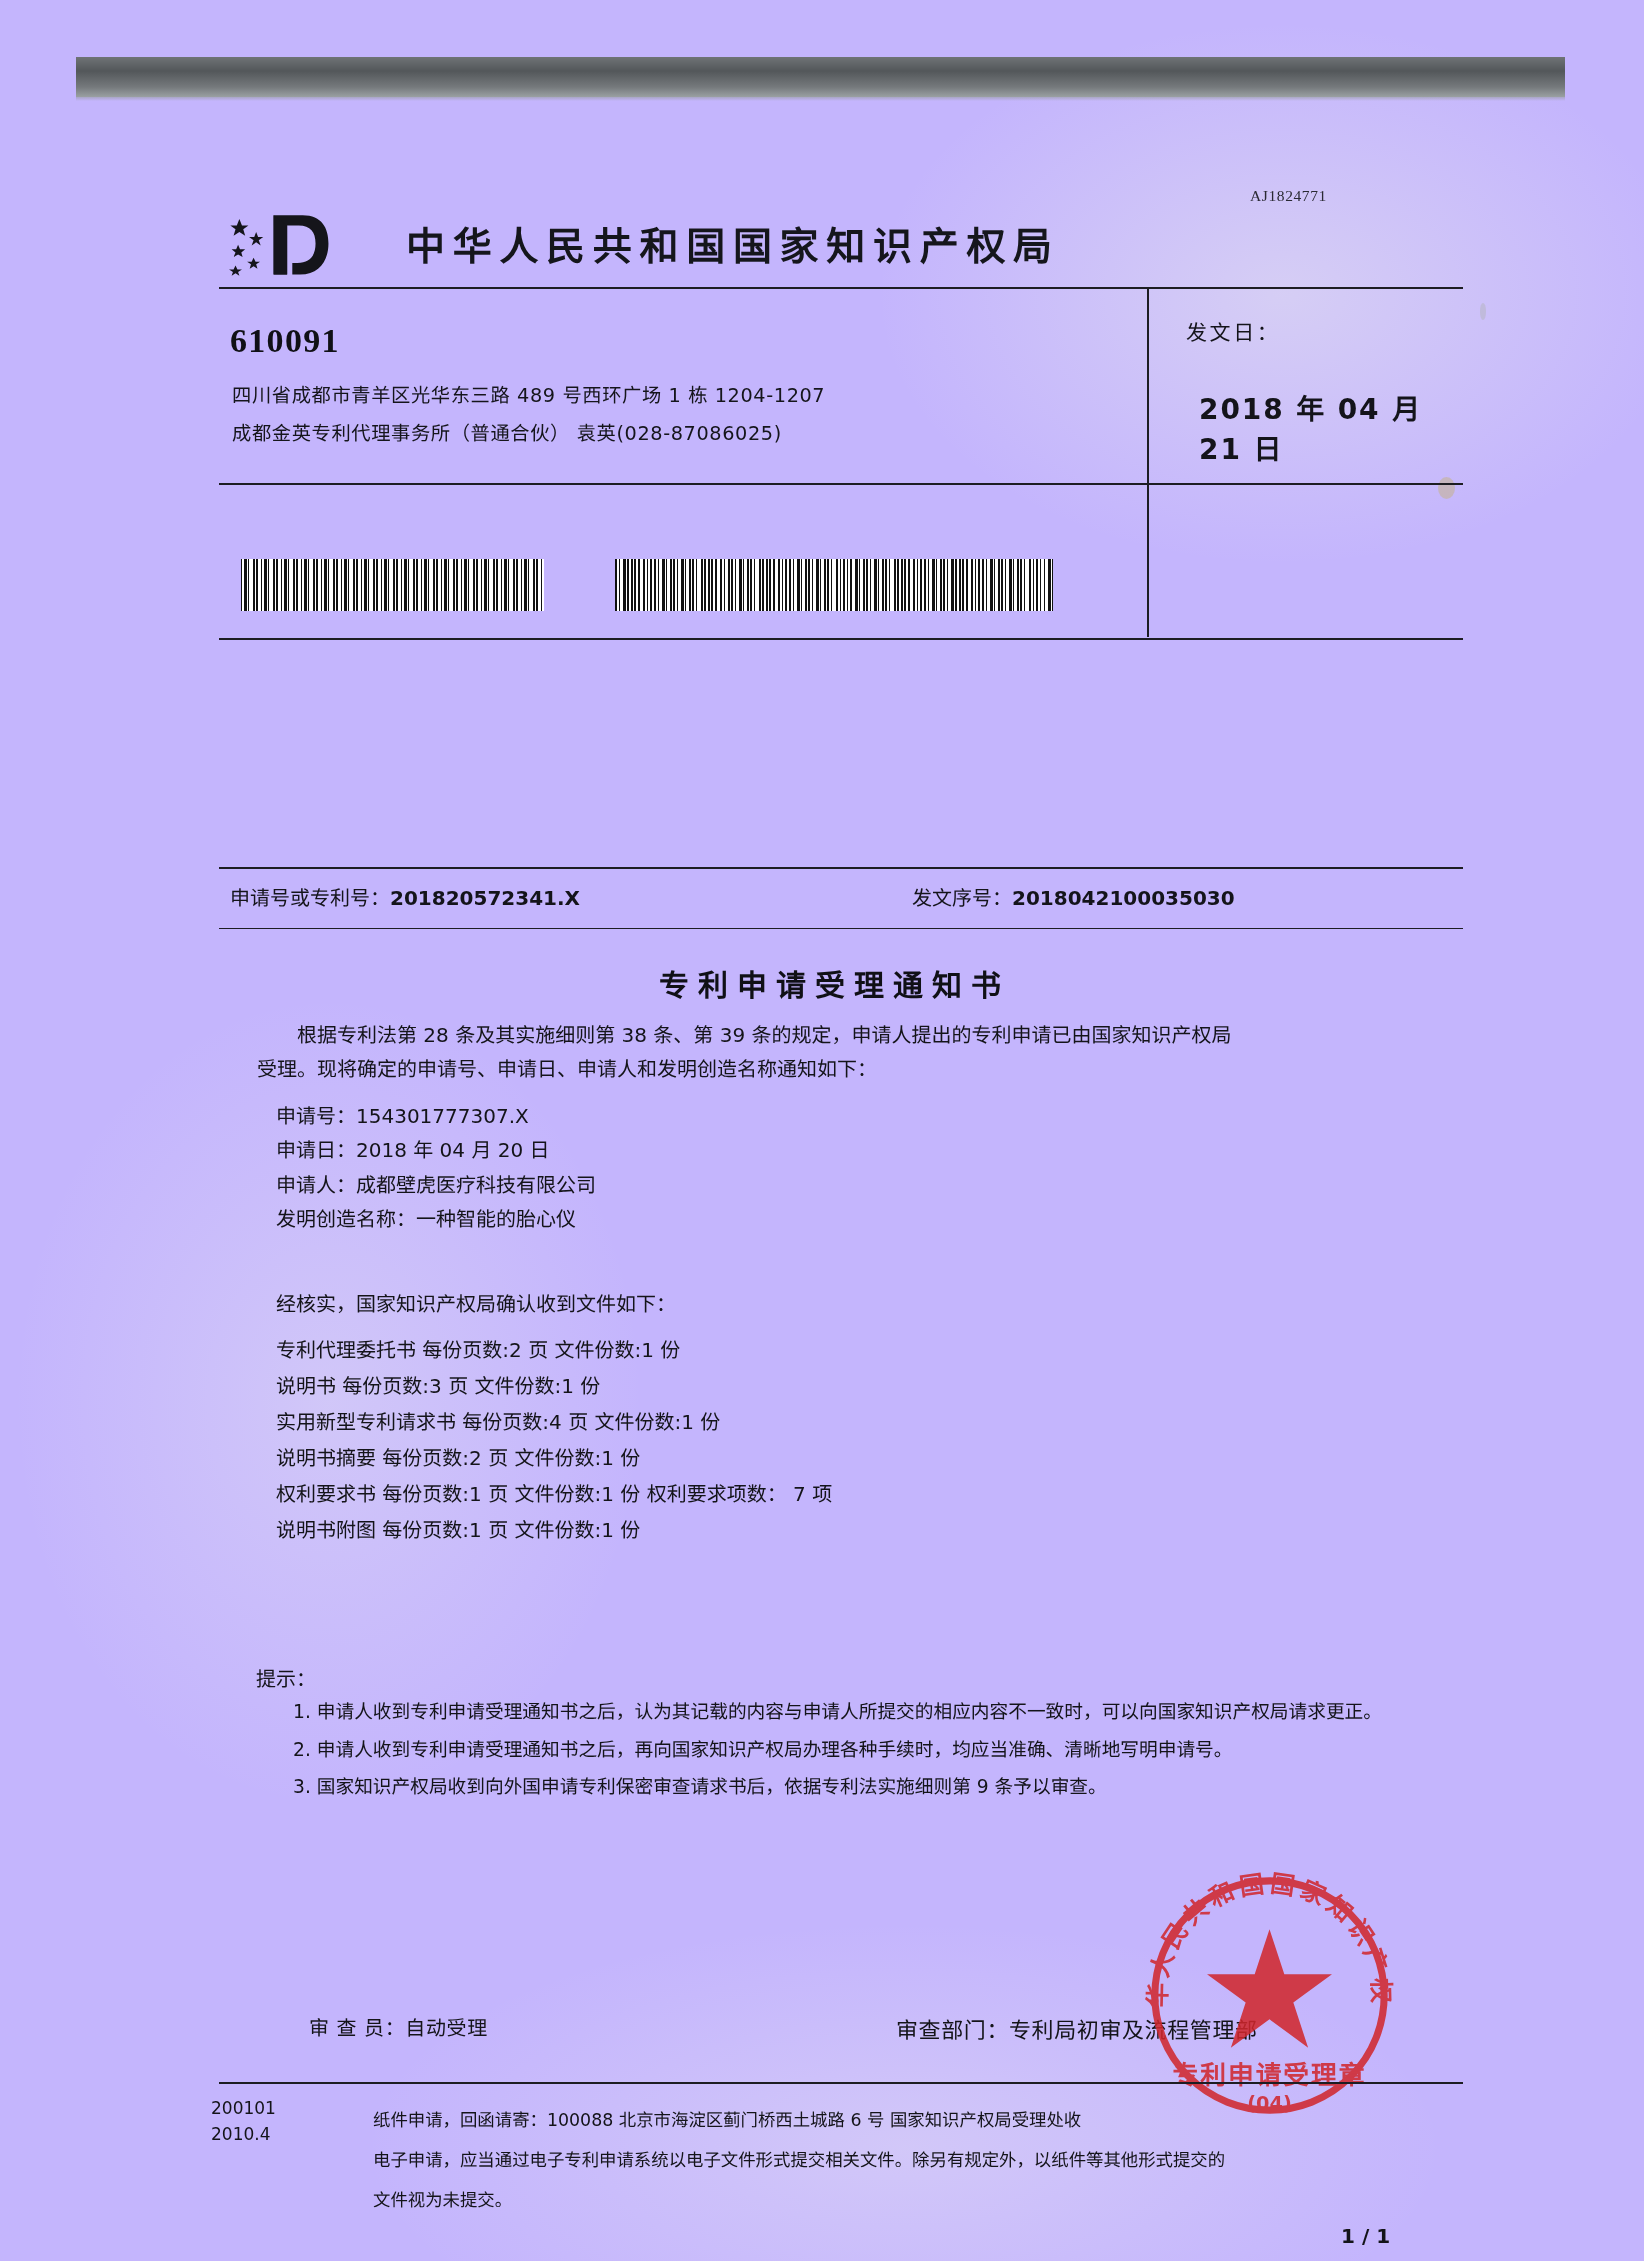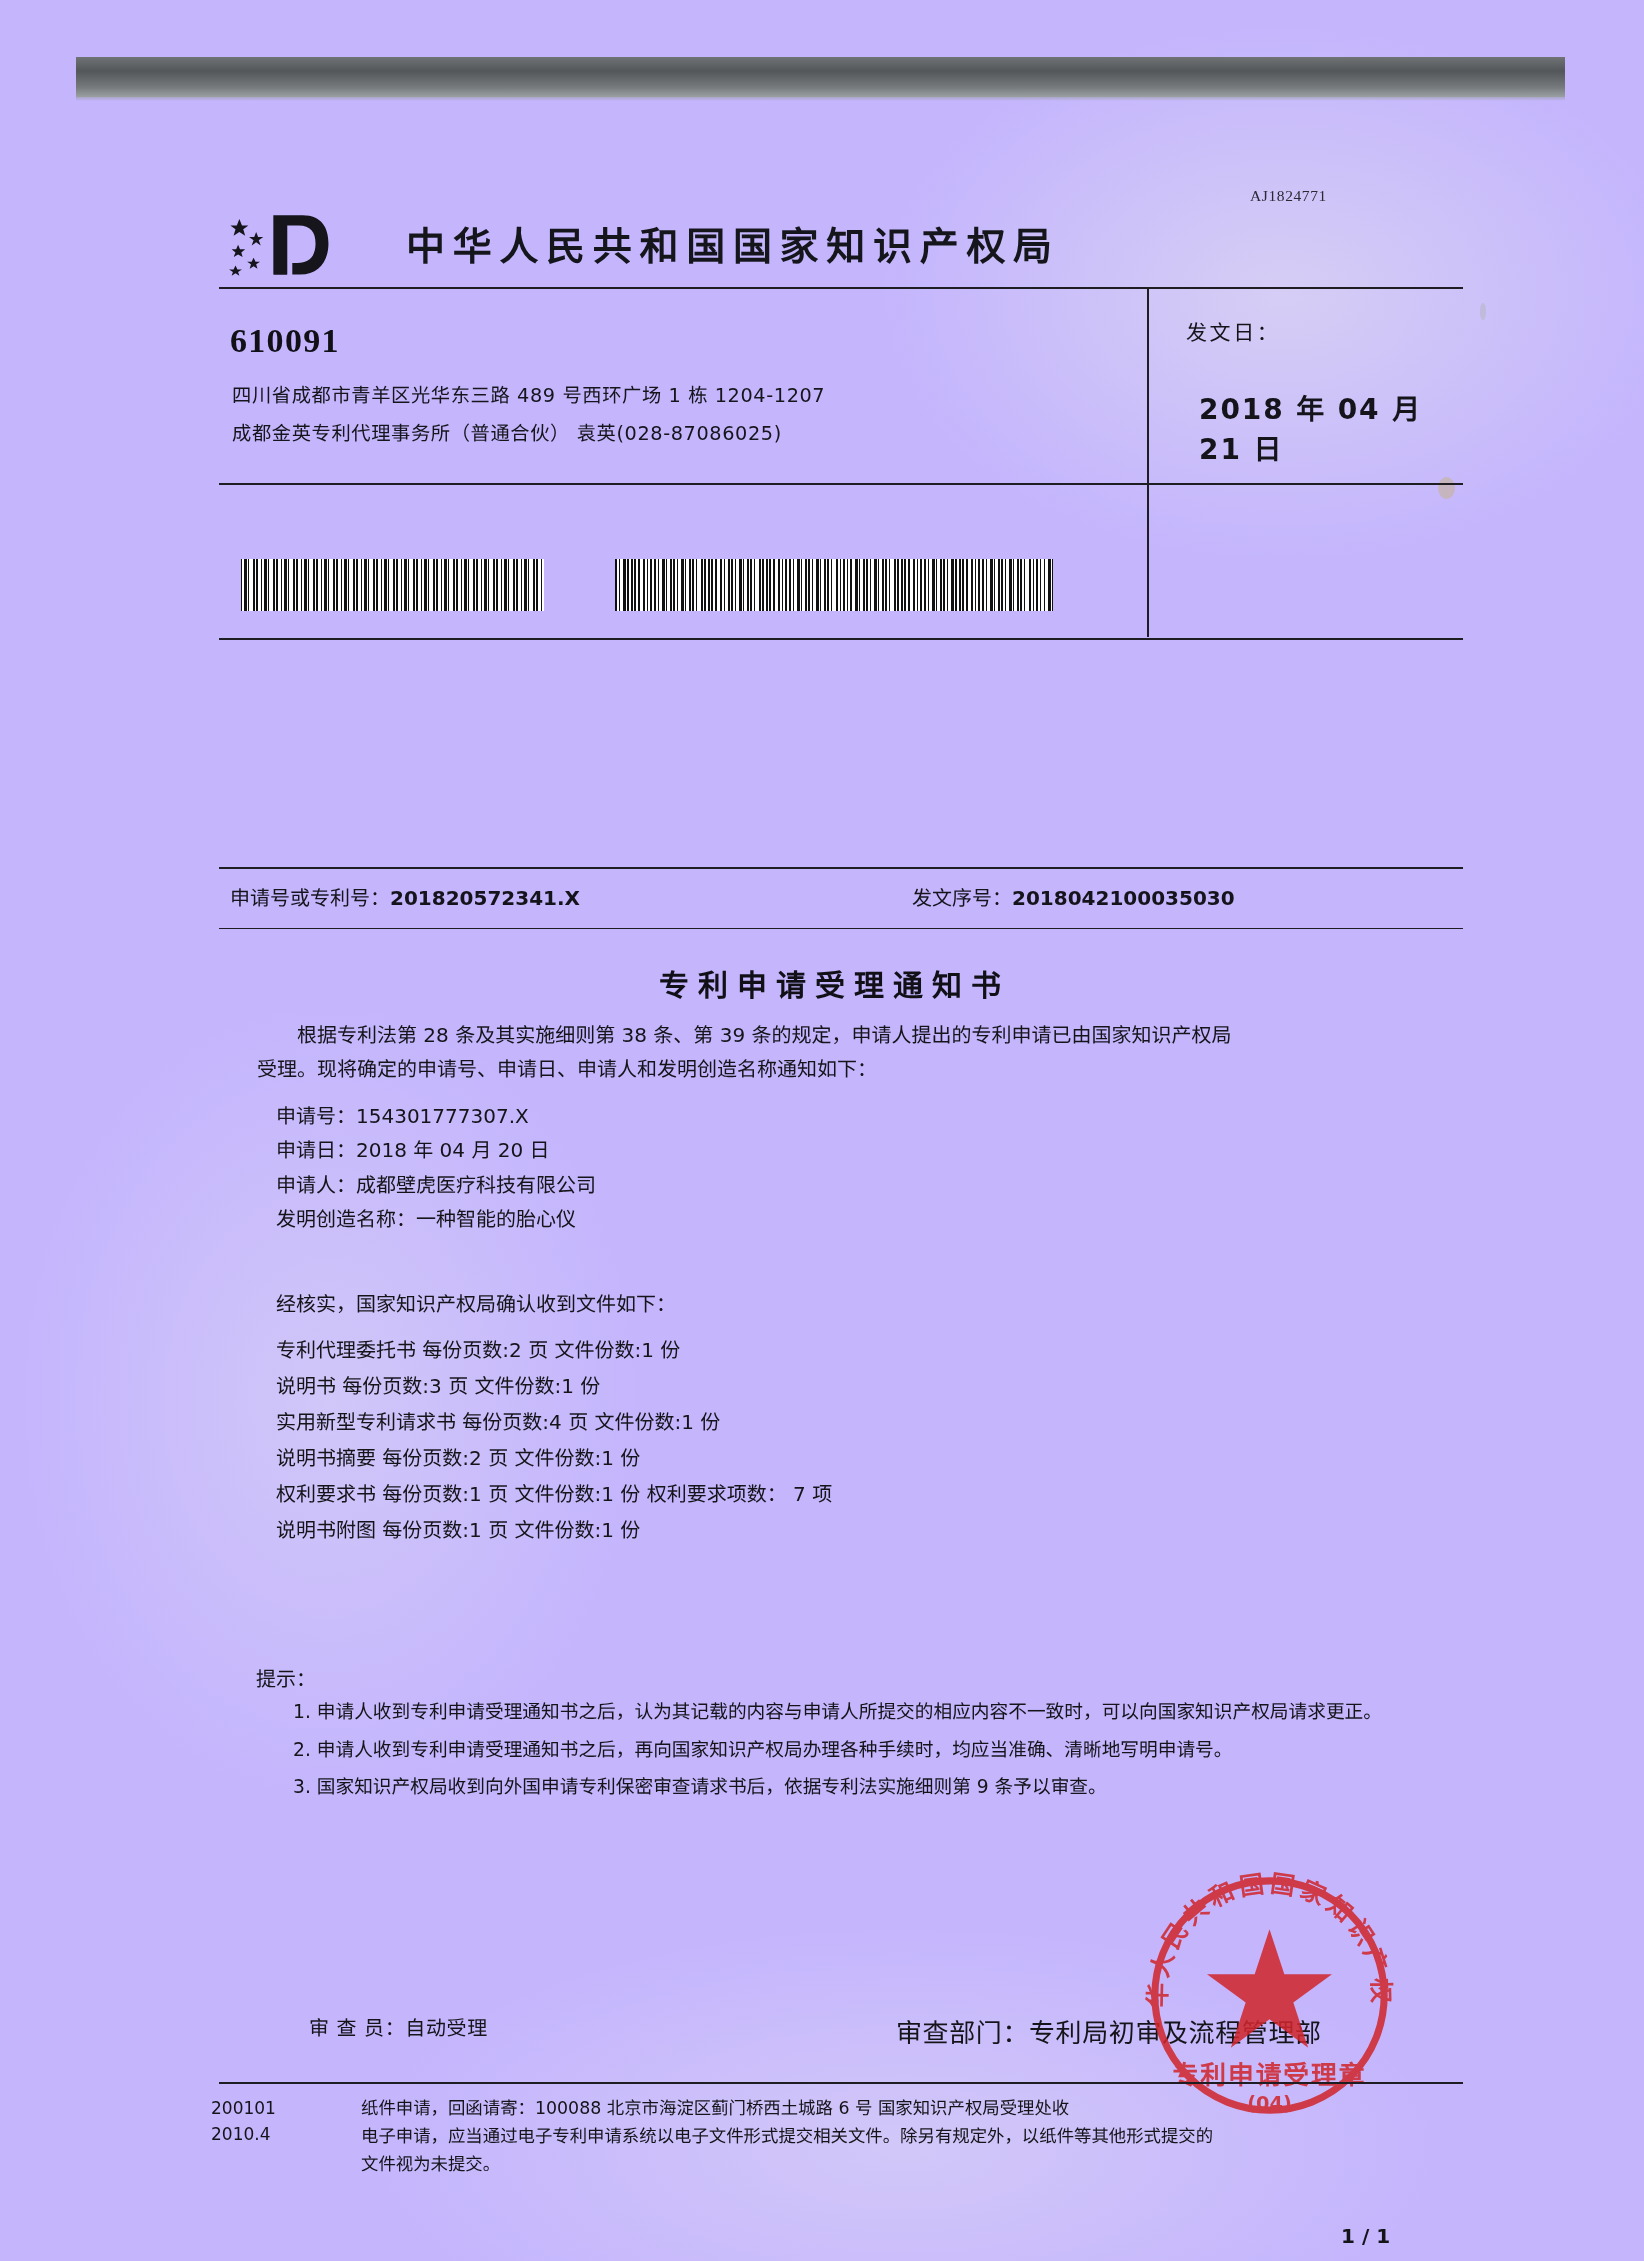--- a/index.html
+++ b/index.html
@@ -280,21 +280,21 @@
     top: 1851px;
     font-size: 20px;
     letter-spacing: 0.6px;
     color: #141419;
     font-family: "DejaVu Sans", sans-serif;
   }
   .dept {
     position: absolute;
     left: 703px;
     top: 1851px;
-    font-size: 26px;
+    font-size: 22px;
     letter-spacing: 0.6px;
     color: #141419;
     font-family: "DejaVu Sans", sans-serif;
   }
 
   
   .seal {
     position: absolute;
     left: 938px;
     top: 1696px;
@@ -317,21 +317,21 @@
   .footer-text {
     position: absolute;
     left: 168px;
     top: 1933px;
     width: 1096px;
     font-size: 17.4px;
     line-height: 1.62;
     color: #141419;
     font-family: "DejaVu Sans", sans-serif;
   }
-  .footer-text p { margin: 0; }
+  .footer-text p { margin: 12px; }
 
   .pageno {
     position: absolute;
     left: 1148px;
     top: 2063px;
     font-size: 20px;
     color: #141419;
     font-family: "DejaVu Sans", sans-serif;
     font-weight: bold;
   }

